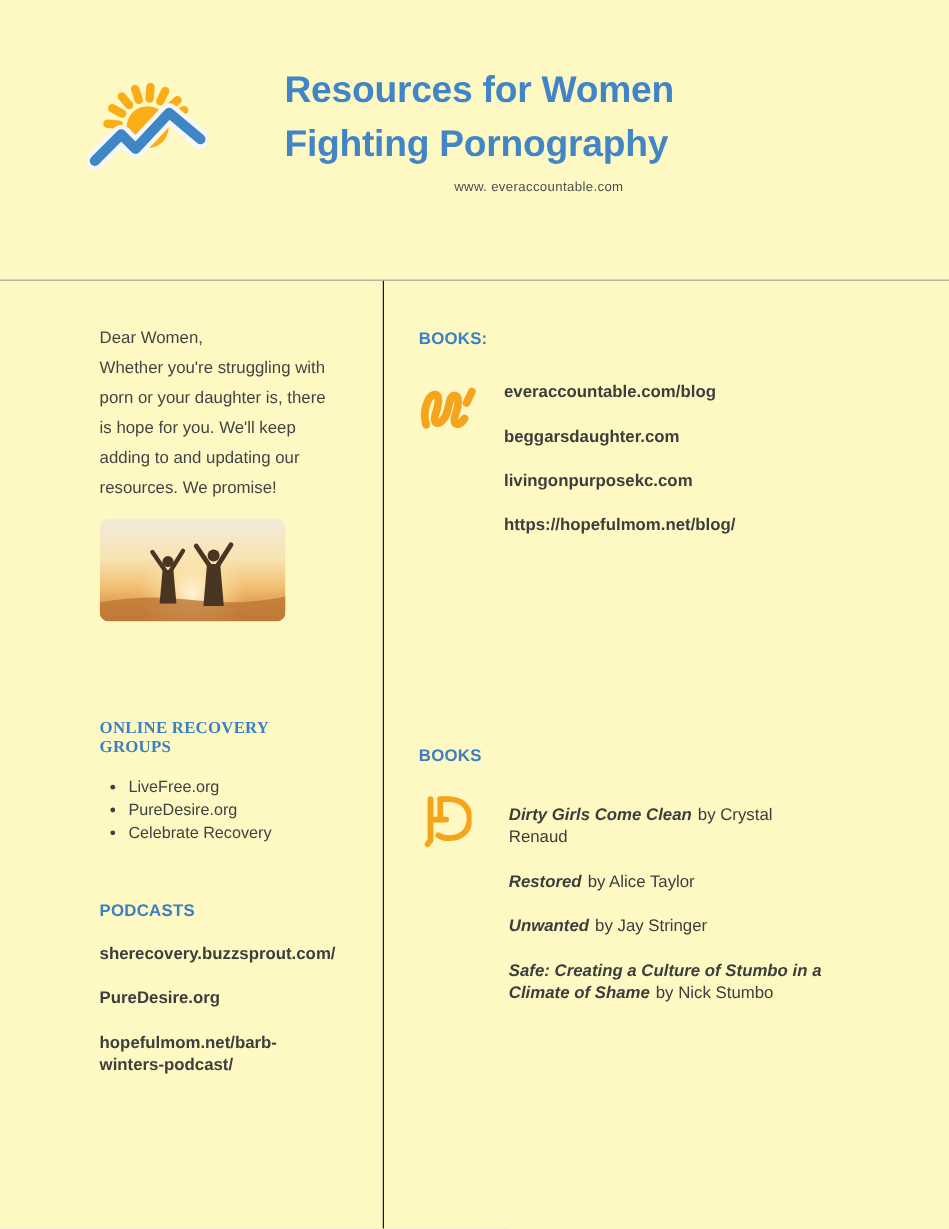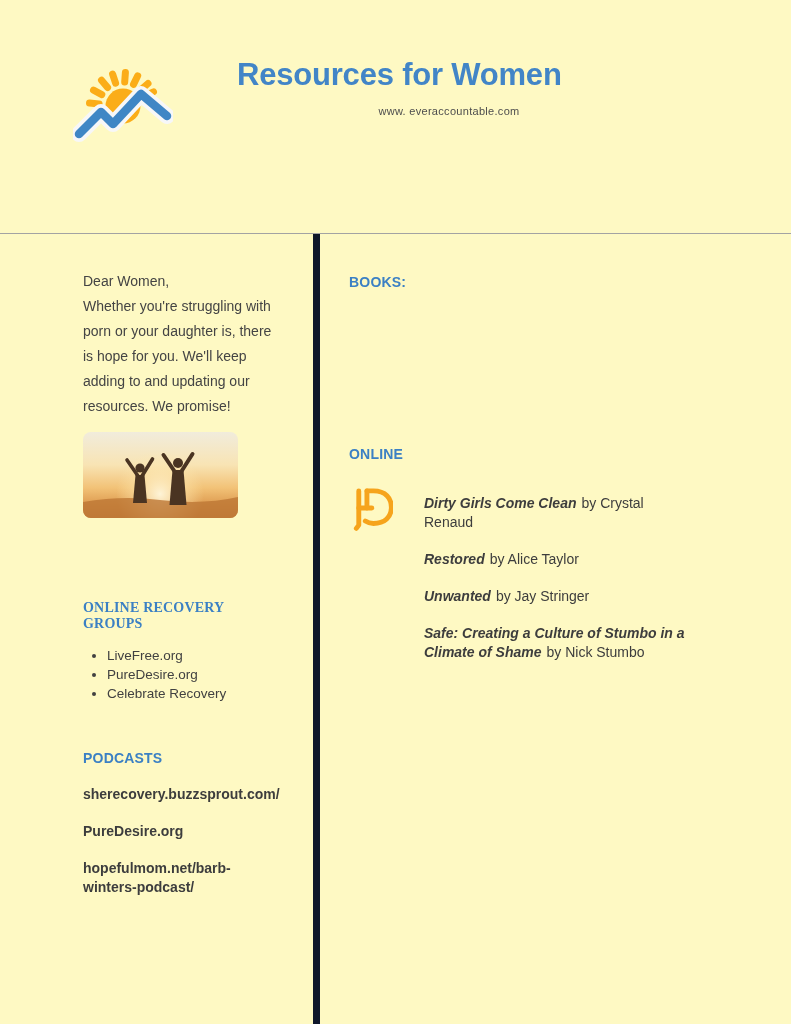--- a/index.html
+++ b/index.html
@@ -18,21 +18,21 @@
     letter-spacing:-0.2px;
   }
   .site-url {
     text-align:center; font-size:11px; color:#4d4d4d; margin-top:8px;
     letter-spacing:0.3px;
   }
 
   
   .h-divider { position:absolute; top:233px; left:0; width:791px; height:1px; background:#a3a3a3; }
   .columns { position:absolute; top:234px; left:0; right:0; bottom:0; display:flex; }
-  .col-left  { width:320px; border-right:7px solid #0f172a; padding:35px 45px 0 83px; }
+  .col-left  { width:320px; border-right:1px solid #0f172a; padding:35px 45px 0 83px; }
   .col-right { flex:1; padding:40px 40px 0 29px; }
 
   
   .intro { font-size:14px; line-height:25px; color:#444; width:196px; }
   .photo-frame {
     width:155px; height:86px; margin-top:13px; border-radius:8px; overflow:hidden;
   }
   .section-heading {
     color:#3b80c4; font-weight:bold; font-size:14px; letter-spacing:0.2px;
   }
@@ -76,20 +76,21 @@
       </g>
       <circle cx="50" cy="50" r="17.5" fill="#fbad18"></circle>
       <polyline points="6,78 28,56 40,68 68,38 94,60" fill="none" stroke="#f7f7f8" stroke-width="16" stroke-linecap="round" stroke-linejoin="round"></polyline>
       <polyline points="6,78 28,56 40,68 68,38 94,60" fill="none" stroke="#3f86c5" stroke-width="8.5" stroke-linecap="round" stroke-linejoin="round"></polyline>
     </svg>
   </div>
 
   <div class="title-block">
     <div class="page-title">
       <div>Resources for Women</div>
+      <div>Fighting Pornography</div>
     </div>
     <div class="site-url">www. everaccountable.com</div>
   </div>
 
   <div class="h-divider"></div>
 
   <div class="columns">
 
     <div class="col-left">
 
@@ -142,22 +143,40 @@
         <div class="link-item">sherecovery.buzzsprout.com/</div>
         <div class="link-item">PureDesire.org</div>
         <div class="link-item">hopefulmom.net/barb-winters-podcast/</div>
       </div>
     </div>
 
     <div class="col-right">
 
       <div class="section-heading">BOOKS:</div>
 
-
-      <div class="section-heading books-heading">ONLINE</div>
+      <div class="icon-row">
+        <div class="blogs-icon-col">
+          <div>
+            <svg viewBox="0 0 60 52" width="52" height="45">
+              <g fill="none" stroke="#f6a41c" stroke-width="7.5" stroke-linecap="round">
+                <path d="M7 45 C3 31 9 17 15 16 C21 15 19 27 16 35 C13 44 19 47 25 38 C30 30 28 18 34 17 C40 16 38 28 35 36 C32 45 38 48 44 39"></path>
+                <path d="M51 13 L46 24"></path>
+              </g>
+            </svg>
+          </div>
+        </div>
+        <div class="link-list" style="margin-top:4px">
+          <div class="link-item">everaccountable.com/blog</div>
+          <div class="link-item">beggarsdaughter.com</div>
+          <div class="link-item">livingonpurposekc.com</div>
+          <div class="link-item">https://hopefulmom.net/blog/</div>
+        </div>
+      </div>
+
+      <div class="section-heading books-heading">BOOKS</div>
 
       <div class="icon-row" style="margin-top:20px">
         <div class="books-icon-col">
           <div>
             <svg viewBox="0 0 54 58" width="44" height="48">
               <g fill="none" stroke="#f6a41c" stroke-width="6" stroke-linecap="round" stroke-linejoin="round">
                 <path d="M12 8 L12 50 L9 54"></path>
                 <path d="M12 29 L28 29"></path>
                 <path d="M22 8 L22 29"></path>
                 <path d="M22 8 L30 8 C45 8 52 17 52 28 C52 40 44 48 30 48 C26 48 23 47 20 45"></path>

